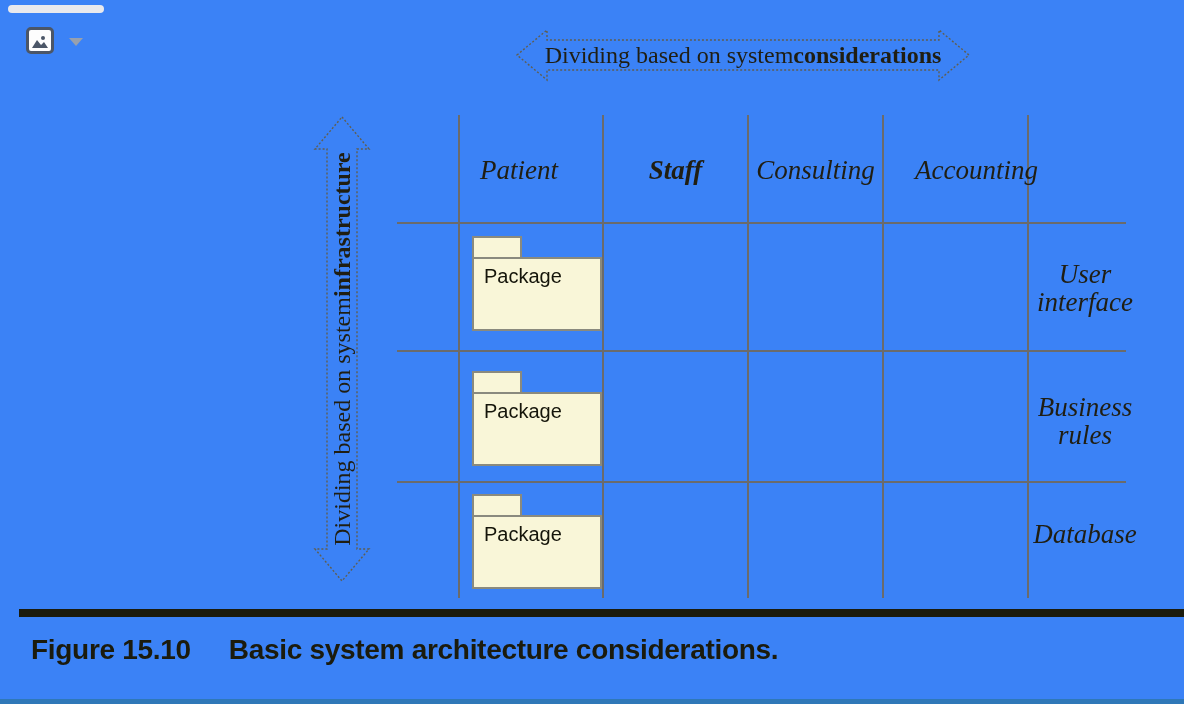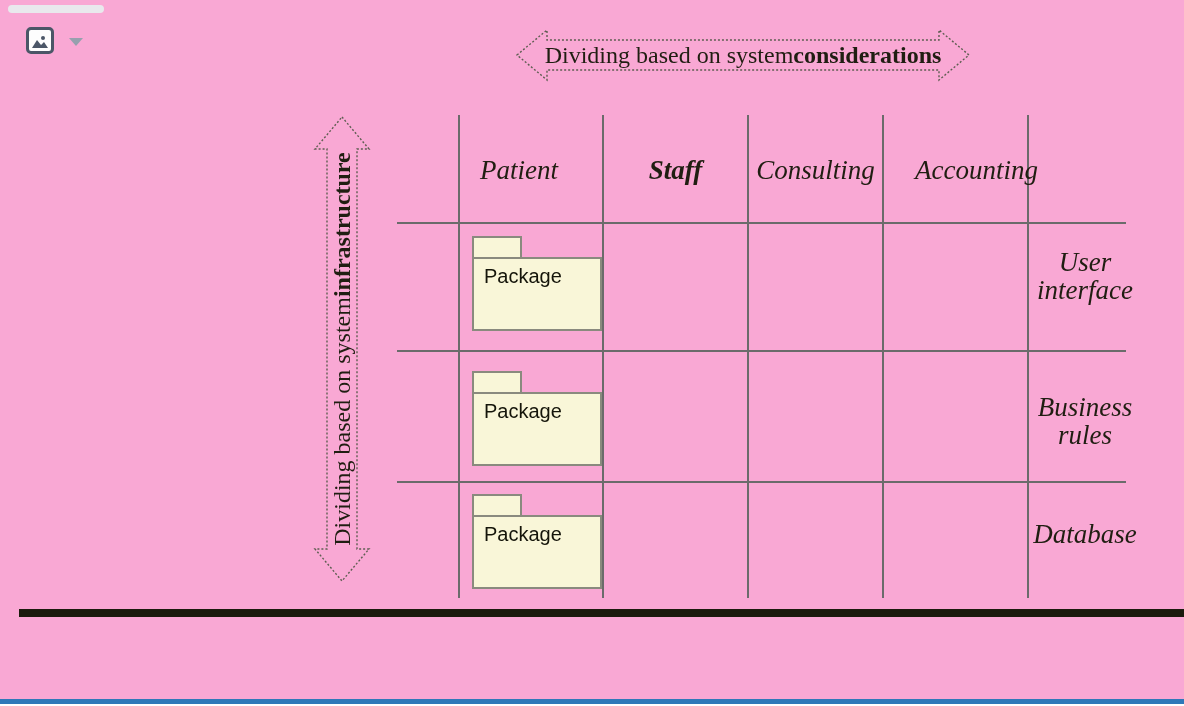--- a/index.html
+++ b/index.html
@@ -4,21 +4,21 @@
 <style>
   html,body{margin:0;padding:0;}
   body{
     width:1184px;height:706px;
     background:#ffffff;
     font-family:"Liberation Serif", serif;
     overflow:hidden;position:relative;
   }
   .page{
     position:absolute;left:0;top:0;width:1184px;height:706px;
-    background:#f9a8d4;
+    background:#3b82f6;
   }
   
   .top-pill{
     position:absolute;left:8px;top:5px;width:96px;height:8px;
     background:#e9e9ed;border-radius:4px;
   }
   .img-icon{
     position:absolute;left:26px;top:27px;width:22px;height:21px;
     background:#fdfdfd;border:3px solid #4b5667;border-radius:5px;
     display:flex;align-items:center;justify-content:center;
@@ -115,37 +115,40 @@
 
   <div class="hline" style="top:222px;"></div>
   <div class="hline" style="top:350px;"></div>
   <div class="hline" style="top:481px;"></div>
 
   <div class="col-header" style="left:460px;width:118px;">Patient</div>
   <div class="col-header" style="left:604px;width:143px;font-weight:bold;">Staff</div>
   <div class="col-header" style="left:749px;width:133px;text-align:right;">Consulting</div>
   <div class="col-header" style="left:905px;width:143px;">Accounting</div>
 
-  <div class="row-label" style="top:248px;font-style:italic;">User
+  <div class="row-label" style="top:260px;font-style:italic;">User
 interface</div>
   <div class="row-label" style="top:393px;">Business
 rules</div>
   <div class="row-label" style="top:520px;">Database</div>
 
   <div class="package" style="top:236px;">
     <div class="tab"></div>
     <div class="pbody">Package</div>
   </div>
   <div class="package" style="top:371px;">
     <div class="tab"></div>
     <div class="pbody">Package</div>
   </div>
   <div class="package" style="top:494px;">
     <div class="tab"></div>
     <div class="pbody">Package</div>
   </div>
 
   <div class="thick-rule"></div>
+  <div class="caption">
+    <span>Figure 15.10</span><span class="cap-text">Basic system architecture considerations.</span>
+  </div>
 
   <div class="blue-bar"></div>
   <div class="white-strip"></div>
 
 </div>
 
 </body></html>

